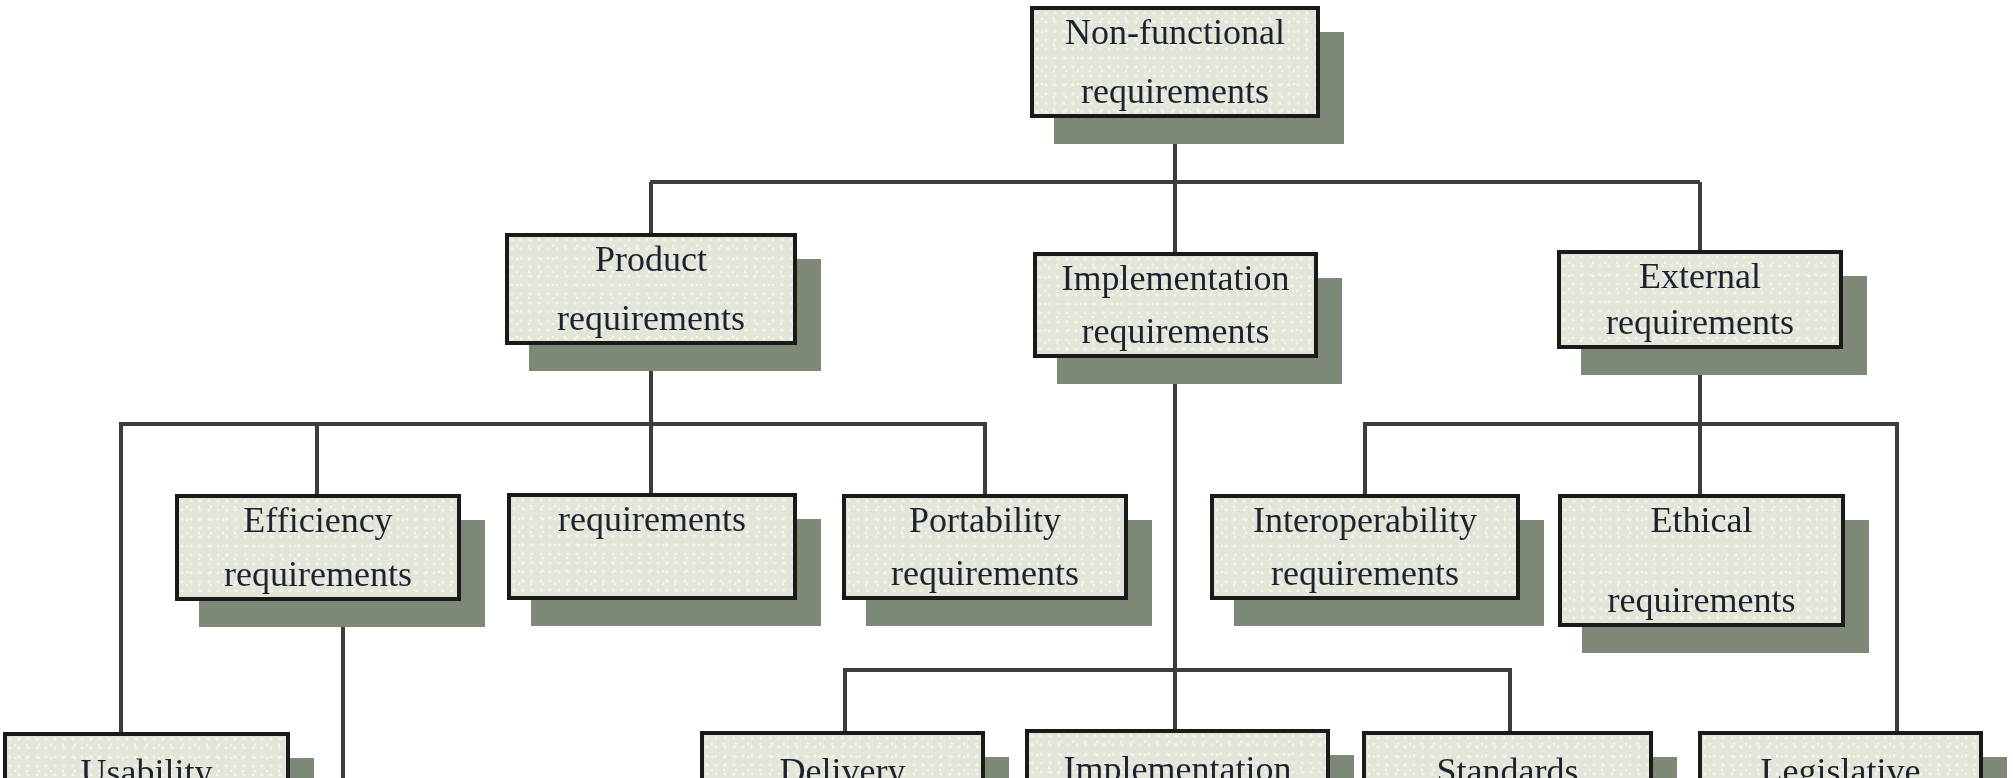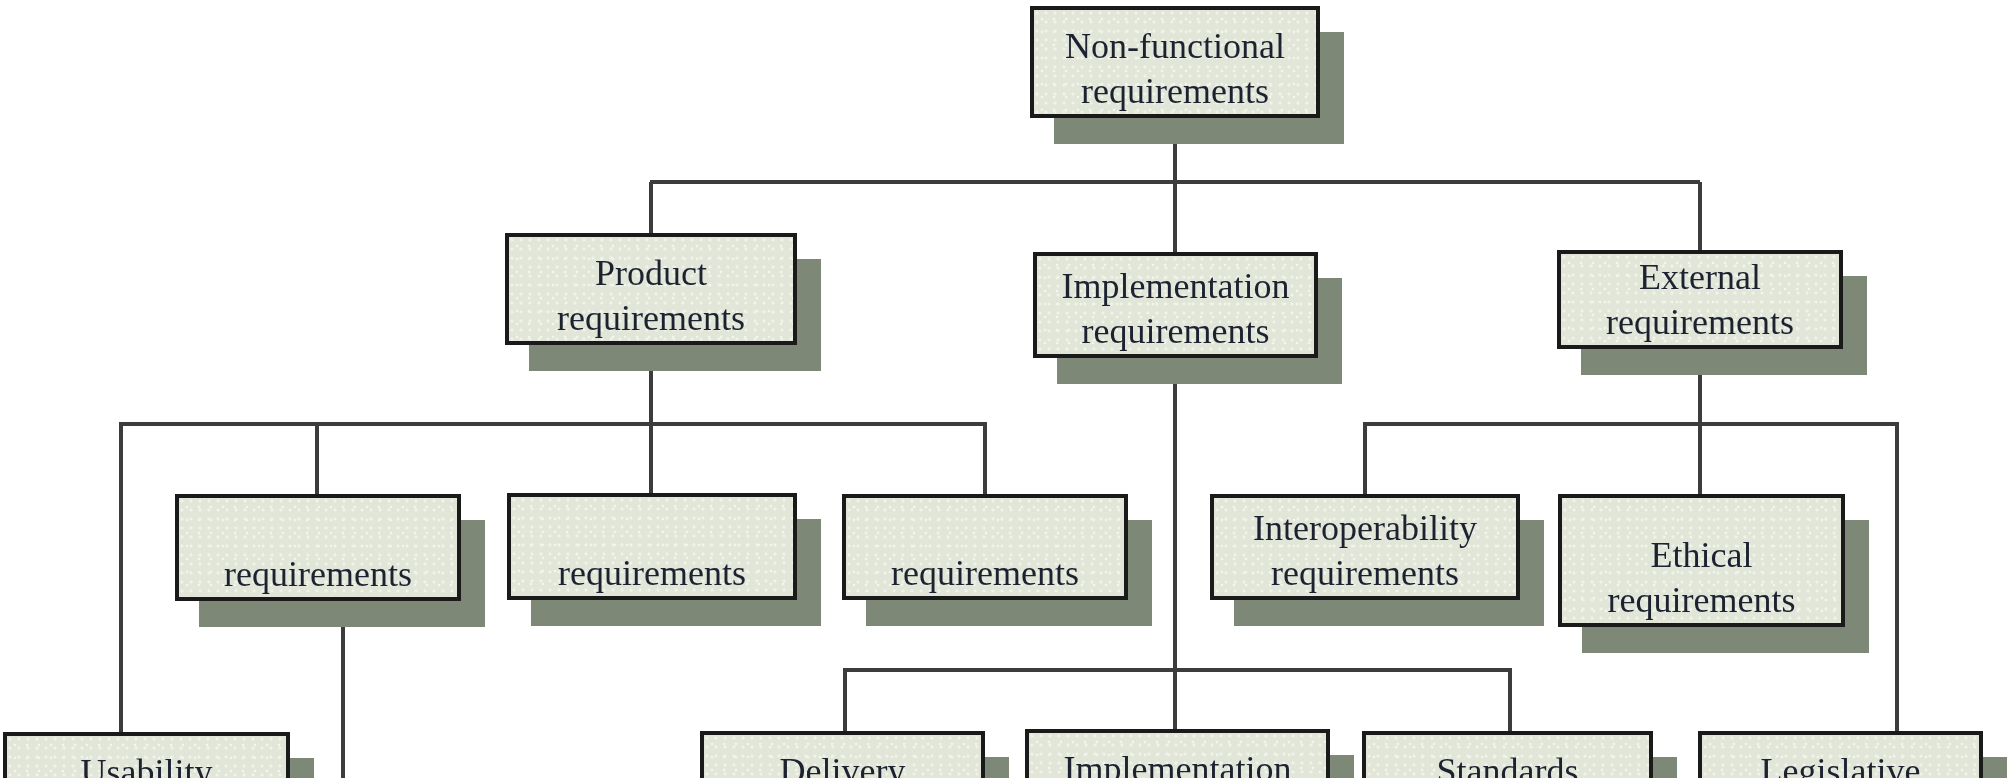--- a/index.html
+++ b/index.html
@@ -16,21 +16,21 @@
     border:4px solid var(--box-border,#1a1a1a);
     background-color:var(--box-fill,#e1e6d8);
     background-image:
       radial-gradient(circle at 3px 3px, #f0f3e8 1.3px, rgba(0,0,0,0) 1.9px),
       radial-gradient(circle at 8px 9px, #f4f6ec 1.1px, rgba(0,0,0,0) 1.7px);
     background-size:9px 9px, 12px 13px;
     box-shadow:24px 26px 0 0 var(--box-shadow,#7d8877);
     display:flex;
     flex-direction:column;
     align-items:center;
-    justify-content:flex-end;
+    justify-content:space-between;
     text-align:center;
     color:var(--text,#1c2230);
     font-size:36px;
     line-height:1.25;
     z-index:2;
   }
   .node.clipped{
     justify-content:flex-start;
     padding-top:14px;
   }
@@ -81,26 +81,28 @@
   <div class="node" style="left:1033px;top:252px;width:285px;height:106px">
     <span>Implementation</span>
     <span>requirements</span>
   </div>
   <div class="node" style="left:1557px;top:250px;width:286px;height:99px">
     <span>External</span>
     <span>requirements</span>
   </div>
 
   <div class="node" style="left:175px;top:494px;width:286px;height:107px">
+    <span>Efficiency</span>
     <span>requirements</span>
   </div>
   <div class="node" style="left:507px;top:493px;width:290px;height:107px">
     <span>requirements</span>
   </div>
   <div class="node" style="left:842px;top:494px;width:286px;height:106px">
+    <span>Portability</span>
     <span>requirements</span>
   </div>
   <div class="node" style="left:1210px;top:494px;width:310px;height:106px">
     <span>Interoperability</span>
     <span>requirements</span>
   </div>
   <div class="node" style="left:1558px;top:494px;width:287px;height:133px">
     <span>Ethical</span>
     <span>requirements</span>
   </div>

